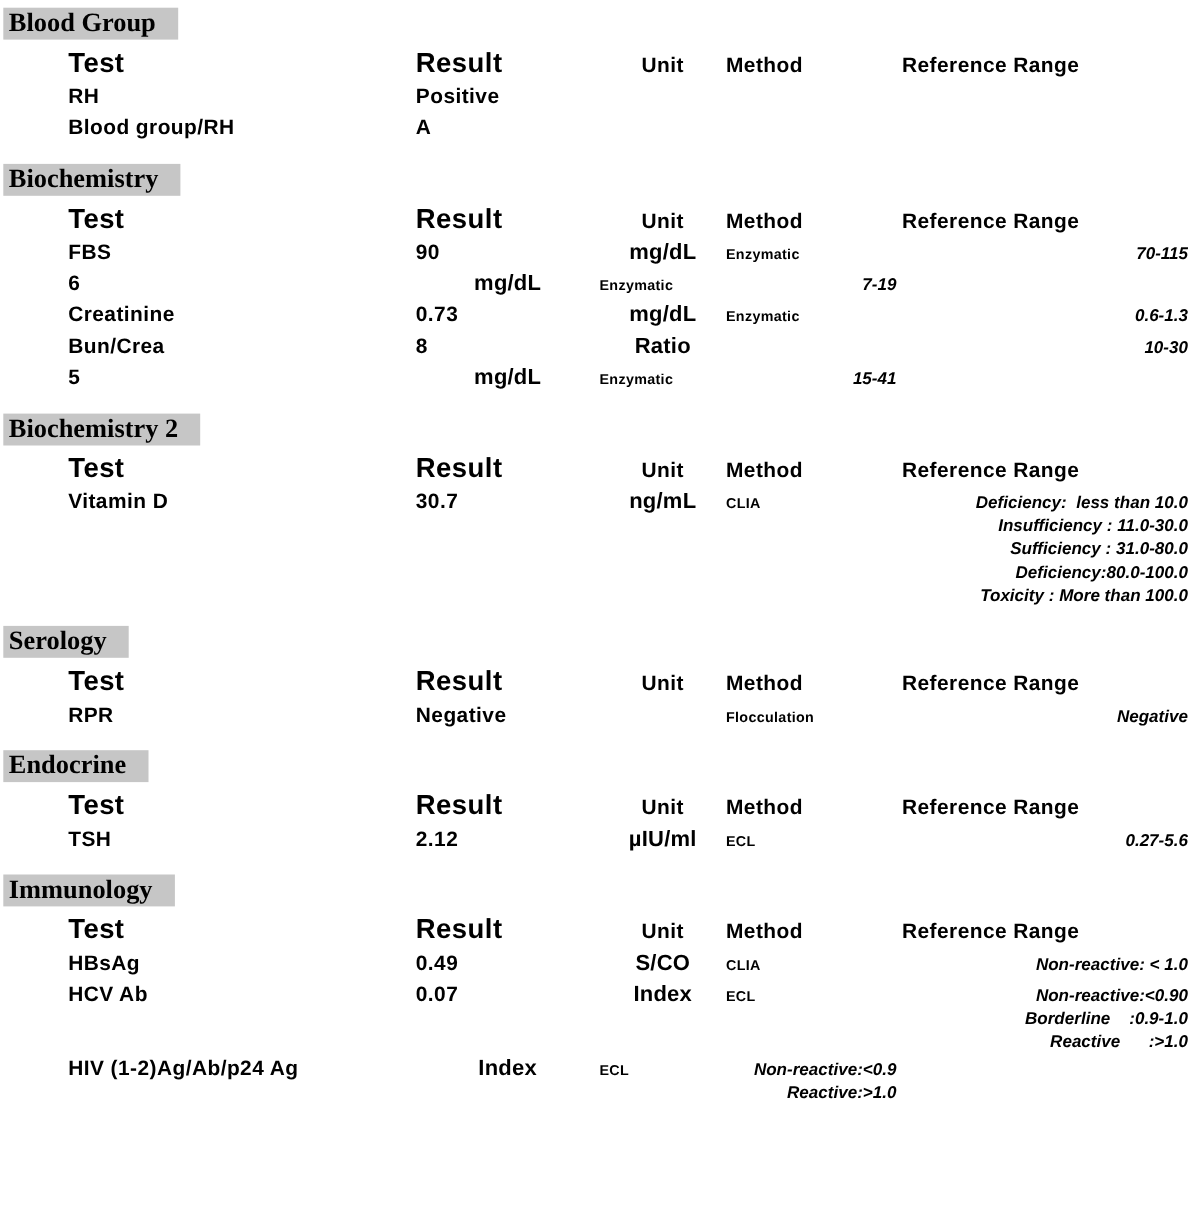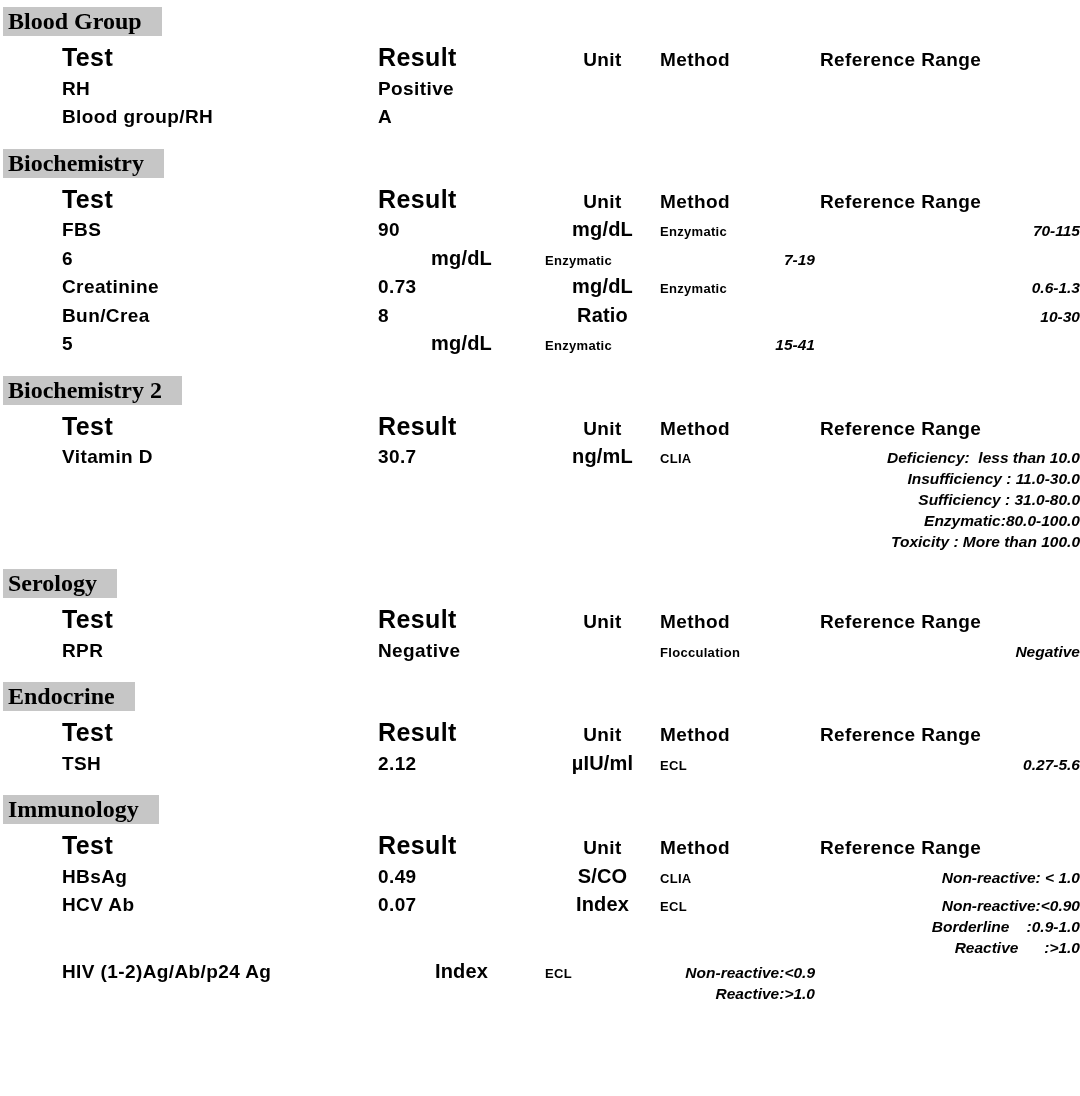--- a/index.html
+++ b/index.html
@@ -188,21 +188,21 @@
   <div class="row data-row">
     <div class="cell indent"></div>
     <div class="cell test">Vitamin D</div>
     <div class="cell result">30.7</div>
     <div class="cell unit">ng/mL</div>
     <div class="cell method">CLIA</div>
     <div class="cell ref">
             <div class="ref-line">Deficiency:  less than 10.0</div>
             <div class="ref-line">Insufficiency : 11.0-30.0</div>
             <div class="ref-line">Sufficiency : 31.0-80.0</div>
-            <div class="ref-line">Enzymatic:80.0-100.0</div>
+            <div class="ref-line">Deficiency:80.0-100.0</div>
             <div class="ref-line">Toxicity : More than 100.0</div>
           </div>
   </div>
 </div>
   </section>
 
   <section class="section">
     <div class="section-header">Serology</div>
     <div class="table">
       <div class="row header-row">

